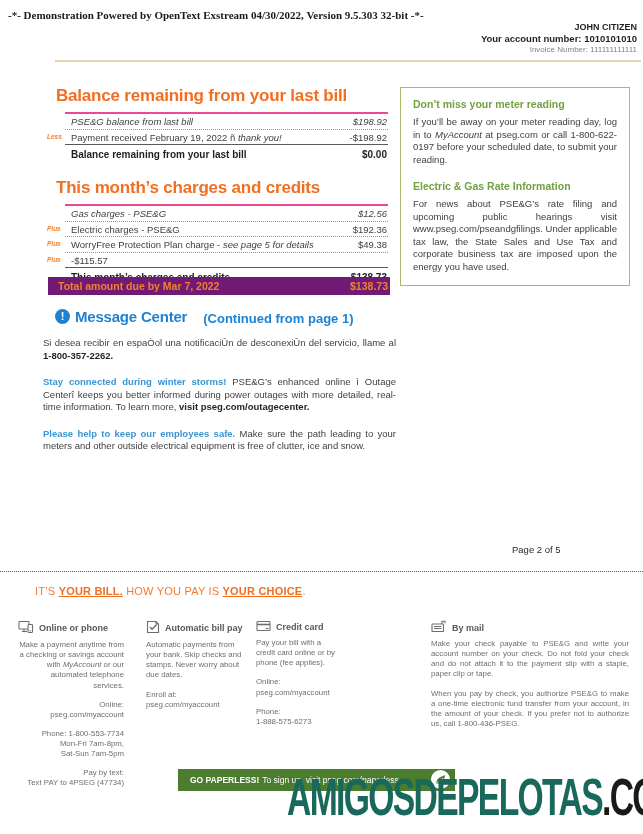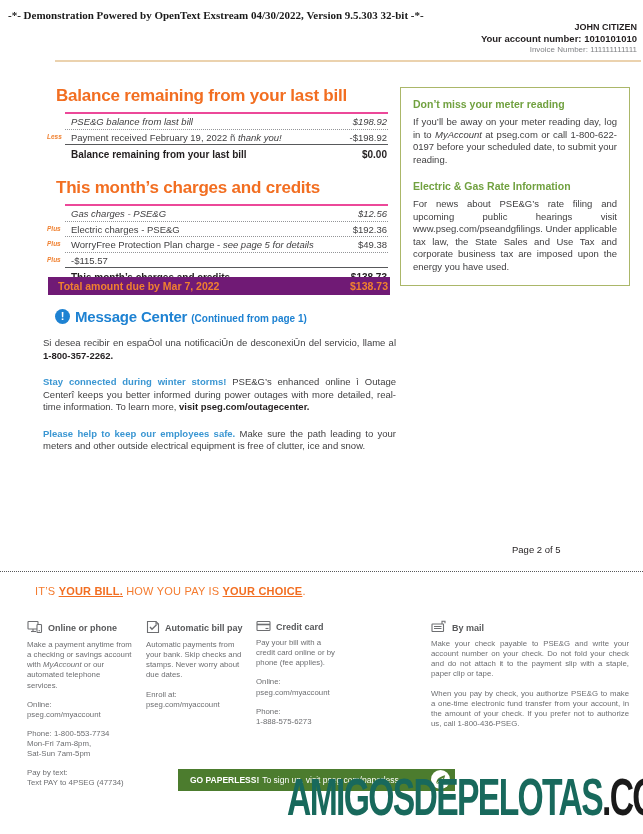--- a/index.html
+++ b/index.html
@@ -27,21 +27,21 @@
           font-size:10px;padding:3.5px 1px 2px 6px;}
   .due-bar{position:absolute;left:48px;top:277px;width:342px;height:18px;background:#701a75;
            display:flex;justify-content:space-between;align-items:center;
            padding:0 2px 0 10px;box-sizing:border-box;
            color:#F0802F;font-weight:bold;font-size:10.5px;}
   
   .mc-head{position:absolute;left:55px;top:308px;display:flex;align-items:center;}
   .mc-icon{width:15px;height:15px;border-radius:50%;background:#1E82D2;color:#fff;
            font-weight:bold;font-size:11px;line-height:15px;text-align:center;margin-right:5px;}
   .mc-title{font-size:15px;font-weight:bold;color:#1E82D2;letter-spacing:-0.2px;}
-  .mc-sub{font-size:10px;font-weight:bold;color:#1E82D2;margin-left:4px;position:relative;top:2px;}
+  .mc-sub{font-size:13px;font-weight:bold;color:#1E82D2;margin-left:16px;position:relative;top:2px;}
   .mc-body{position:absolute;left:43px;top:337px;width:353px;font-size:9.5px;line-height:1.32;
            text-align:justify;color:#414042;}
   .mc-body p{margin:0 0 14px 0;}
   .lead{color:#3A96D2;font-weight:bold;}
   .bld{font-weight:bold;color:#231F20;}
   
   .info-box{position:absolute;left:400px;top:87px;width:230px;box-sizing:border-box;
             border:1px solid #ABB769;padding:10px 12px 12px 12px;}
   .info-h{font-size:10.5px;font-weight:bold;color:#71A140;margin:0 0 6px 0;}
   .info-p{font-size:9.5px;line-height:1.32;text-align:justify;color:#414042;margin:0 0 14px 0;}
@@ -147,21 +147,21 @@
     <p class="info-p last">For news about PSE&amp;G’s rate filing and upcoming public hearings visit www.pseg.com/pseandgfilings. Under applicable tax law, the State Sales and Use Tax and corporate business tax are imposed upon the energy you have used.</p>
   </div>
 
   <div class="page-num">Page 2 of 5</div>
   <div class="dot-sep"></div>
 
   <div class="foot-head">
     <span>IT’S </span><b>YOUR BILL.</b><span> HOW YOU PAY IS </span><b>YOUR CHOICE</b><span>.</span>
   </div>
 
-  <div class="fcol" style="left:27px;width:106px;">
+  <div class="fcol" style="left:18px;width:106px;text-align:right;">
     <div class="fcol-title">
       <span class="ficon">
         <svg width="16" height="14" viewBox="0 0 16 14">
             <g fill="none" stroke="#6D6E71" stroke-width="1.1">
               <rect x="1" y="1.5" width="10" height="7.5" rx="0.5"></rect>
               <path d="M4 11.5 h5"></path>
               <path d="M6 9 v2.5"></path>
               <rect x="10" y="4.5" width="4.5" height="8" rx="0.8" fill="#fff"></rect>
               <path d="M11.5 10.8 h1.5"></path>
             </g>

